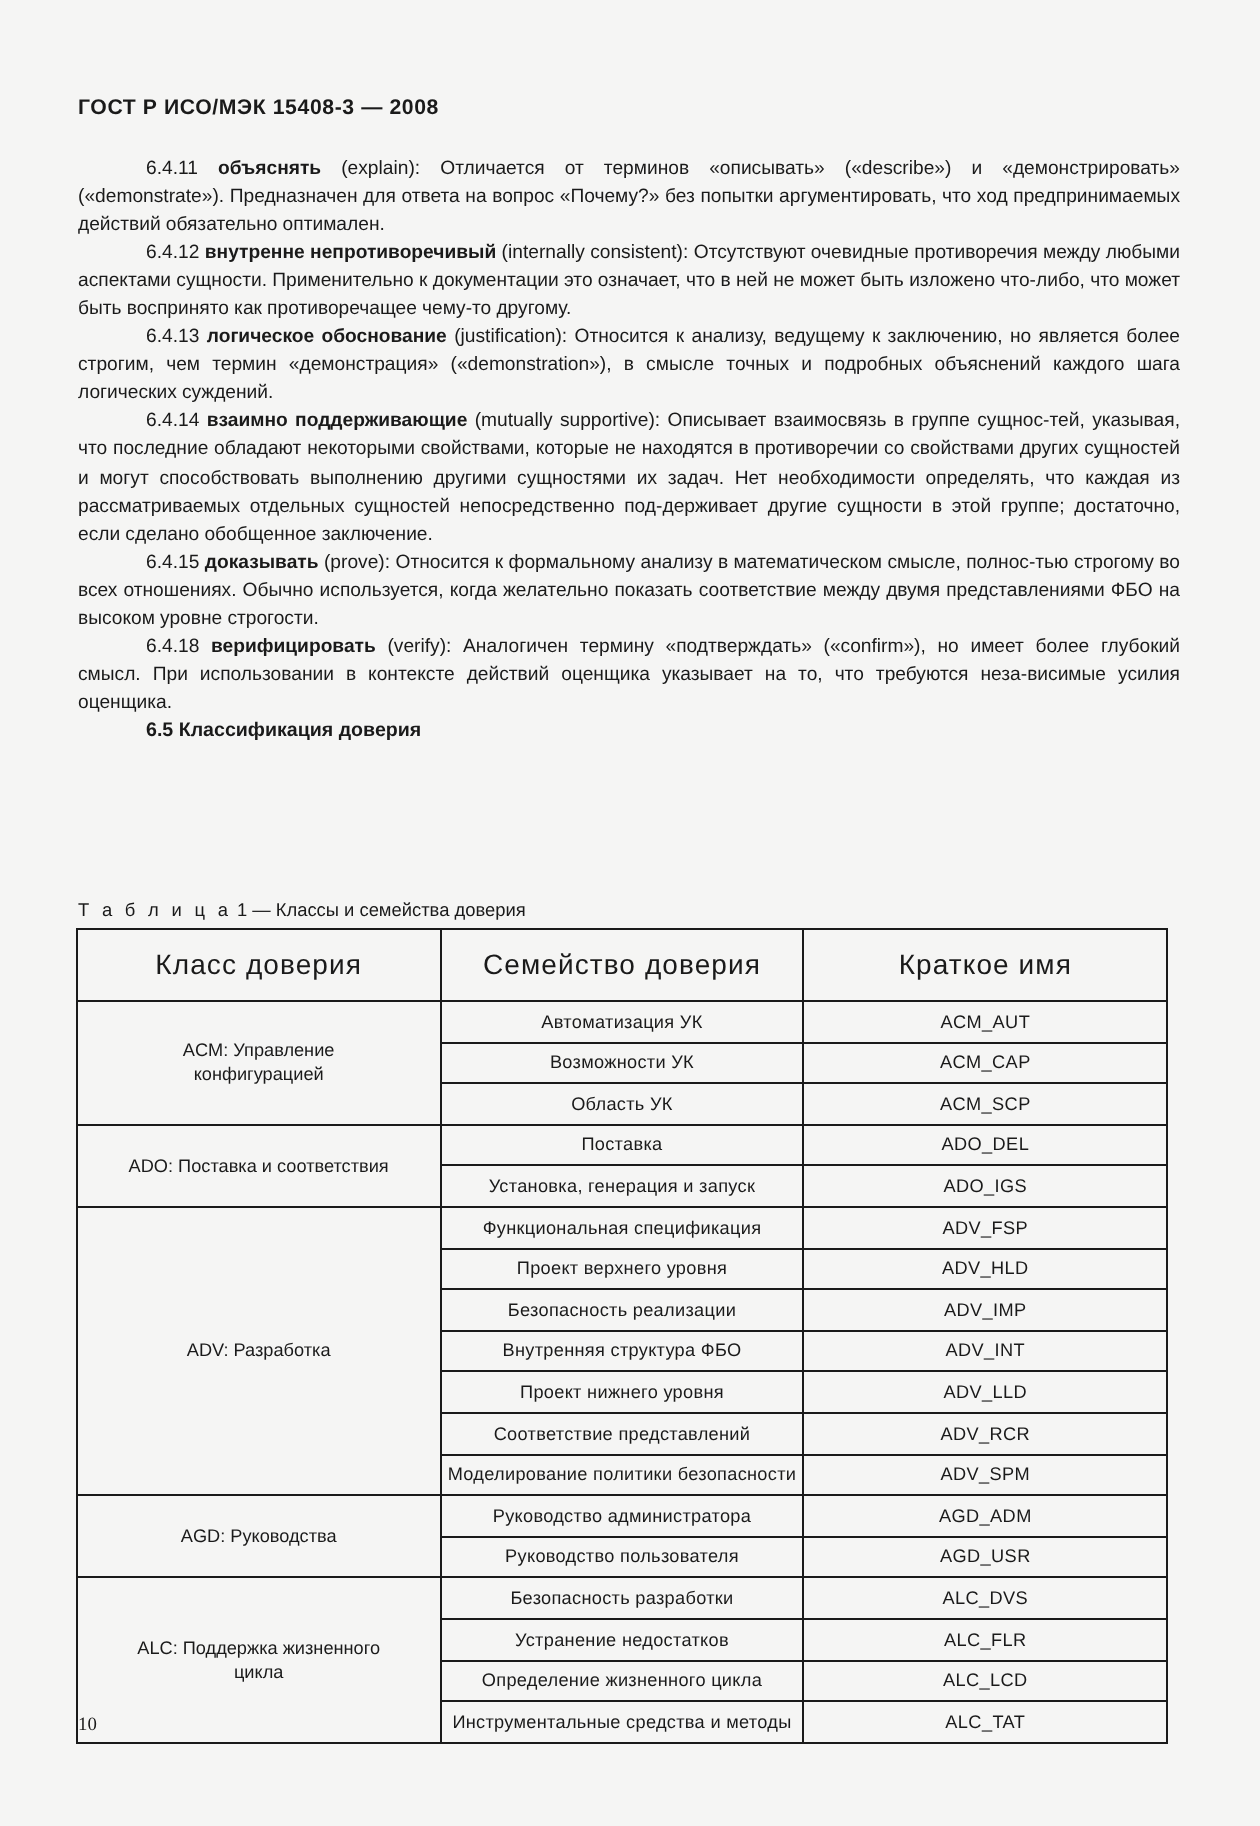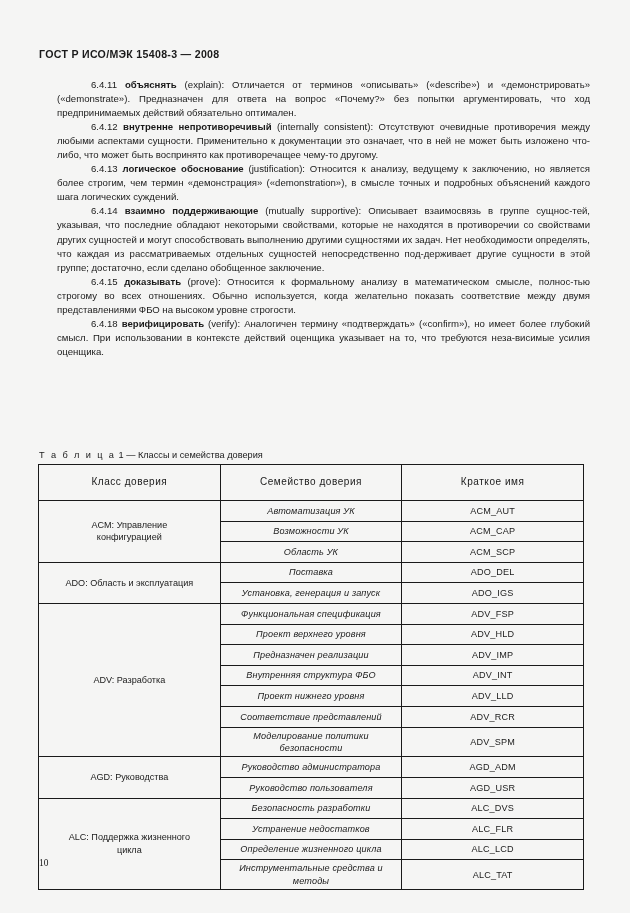--- a/index.html
+++ b/index.html
@@ -32,21 +32,21 @@
     letter-spacing: 0.3px;
     white-space: nowrap;
   }
   .content {
     position: absolute;
     left: 39px;
     top: 78px;
     width: 551px;
   }
   p.para {
-    margin: 0 0 0 18px;
+    margin: 0 0 0 0;
     font-size: 9.6px;
     line-height: 14.05px;
     text-align: justify;
     text-indent: 34px;
     hyphens: manual;
     word-spacing: -0.1px;
   }
   p.para b { font-weight: bold; }
   p.heading {
     margin: 0;
@@ -79,32 +79,31 @@
     text-align: center;
     vertical-align: middle;
     font-size: 9.1px;
     font-weight: normal;
     padding: 2px 3px;
     line-height: 12.4px;
     height: 20.6px;
     box-sizing: border-box;
   }
   table.doc-table thead th {
-    font-size: 10px;
+    font-size: 14px;
     letter-spacing: 0.55px;
     height: 36px;
   }
   td.col-class {
     width: 176px;
     line-height: 12.8px;
   }
   td.col-family {
     width: 216px;
     letter-spacing: 0.15px;
-    font-style: italic;
   }
   td.col-short {
     width: 152px;
     font-size: 9.6px;
     letter-spacing: 0.2px;
   }
   .page-number {
     position: absolute;
     left: 39px;
     top: 858px;
@@ -119,20 +118,21 @@
 
   <div class="header">ГОСТ Р ИСО/МЭК 15408-3 — 2008</div>
 
   <div class="content">
     <p class="para"><span>6.4.11 </span><b>объяснять</b><span> (explain)</span><span>: Отличается от терминов «описывать» («describe») и «демонстрировать» («demonstrate»). Предназначен для ответа на вопрос «Почему?» без попытки аргументировать, что ход предпринимаемых действий обязательно оптимален.</span></p>
     <p class="para"><span>6.4.12 </span><b>внутренне непротиворечивый</b><span> (internally consistent)</span><span>: Отсутствуют очевидные противоречия между любыми аспектами сущности. Применительно к документации это означает, что в ней не может быть изложено что-либо, что может быть воспринято как противоречащее чему-то другому.</span></p>
     <p class="para"><span>6.4.13 </span><b>логическое обоснование</b><span> (justification)</span><span>: Относится к анализу, ведущему к заключению, но является более строгим, чем термин «демонстрация» («demonstration»), в смысле точных и подробных объяснений каждого шага логических суждений.</span></p>
     <p class="para"><span>6.4.14 </span><b>взаимно поддерживающие</b><span> (mutually supportive)</span><span>: Описывает взаимосвязь в группе сущнос-тей, указывая, что последние обладают некоторыми свойствами, которые не находятся в противоречии со свойствами других сущностей и могут способствовать выполнению другими сущностями их задач. Нет необходимости определять, что каждая из рассматриваемых отдельных сущностей непосредственно под-держивает другие сущности в этой группе; достаточно, если сделано обобщенное заключение.</span></p>
     <p class="para"><span>6.4.15 </span><b>доказывать</b><span> (prove)</span><span>: Относится к формальному анализу в математическом смысле, полнос-тью строгому во всех отношениях. Обычно используется, когда желательно показать соответствие между двумя представлениями ФБО на высоком уровне строгости.</span></p>
     <p class="para"><span>6.4.18 </span><b>верифицировать</b><span> (verify)</span><span>: Аналогичен термину «подтверждать» («confirm»), но имеет более глубокий смысл. При использовании в контексте действий оценщика указывает на то, что требуются неза-висимые усилия оценщика.</span></p>
+    <p class="heading">6.5 Классификация доверия</p>
   </div>
 
   <div class="table-caption">
     <span class="tcap-word">Т а б л и ц а</span>
     <span>1</span>
     <span>—</span>
     <span>Классы и семейства доверия</span>
   </div>
 
   <table class="doc-table">
@@ -151,39 +151,39 @@
         </tr>
         <tr>
           <td class="col-family">Возможности  УК</td>
           <td class="col-short">ACM_CAP</td>
         </tr>
         <tr>
           <td class="col-family">Область УК</td>
           <td class="col-short">ACM_SCP</td>
         </tr>
         <tr>
-          <td class="col-class" rowspan="2">ADO: Область и эксплуатация</td>
+          <td class="col-class" rowspan="2">ADO: Поставка и соответствия</td>
           <td class="col-family">Поставка</td>
           <td class="col-short">ADO_DEL</td>
         </tr>
         <tr>
           <td class="col-family">Установка, генерация и запуск</td>
           <td class="col-short">ADO_IGS</td>
         </tr>
         <tr>
           <td class="col-class" rowspan="7">ADV: Разработка</td>
           <td class="col-family">Функциональная  спецификация</td>
           <td class="col-short">ADV_FSP</td>
         </tr>
         <tr>
           <td class="col-family">Проект верхнего уровня</td>
           <td class="col-short">ADV_HLD</td>
         </tr>
         <tr>
-          <td class="col-family">Предназначен  реализации</td>
+          <td class="col-family">Безопасность  реализации</td>
           <td class="col-short">ADV_IMP</td>
         </tr>
         <tr>
           <td class="col-family">Внутренняя структура ФБО</td>
           <td class="col-short">ADV_INT</td>
         </tr>
         <tr>
           <td class="col-family">Проект  нижнего уровня</td>
           <td class="col-short">ADV_LLD</td>
         </tr>

